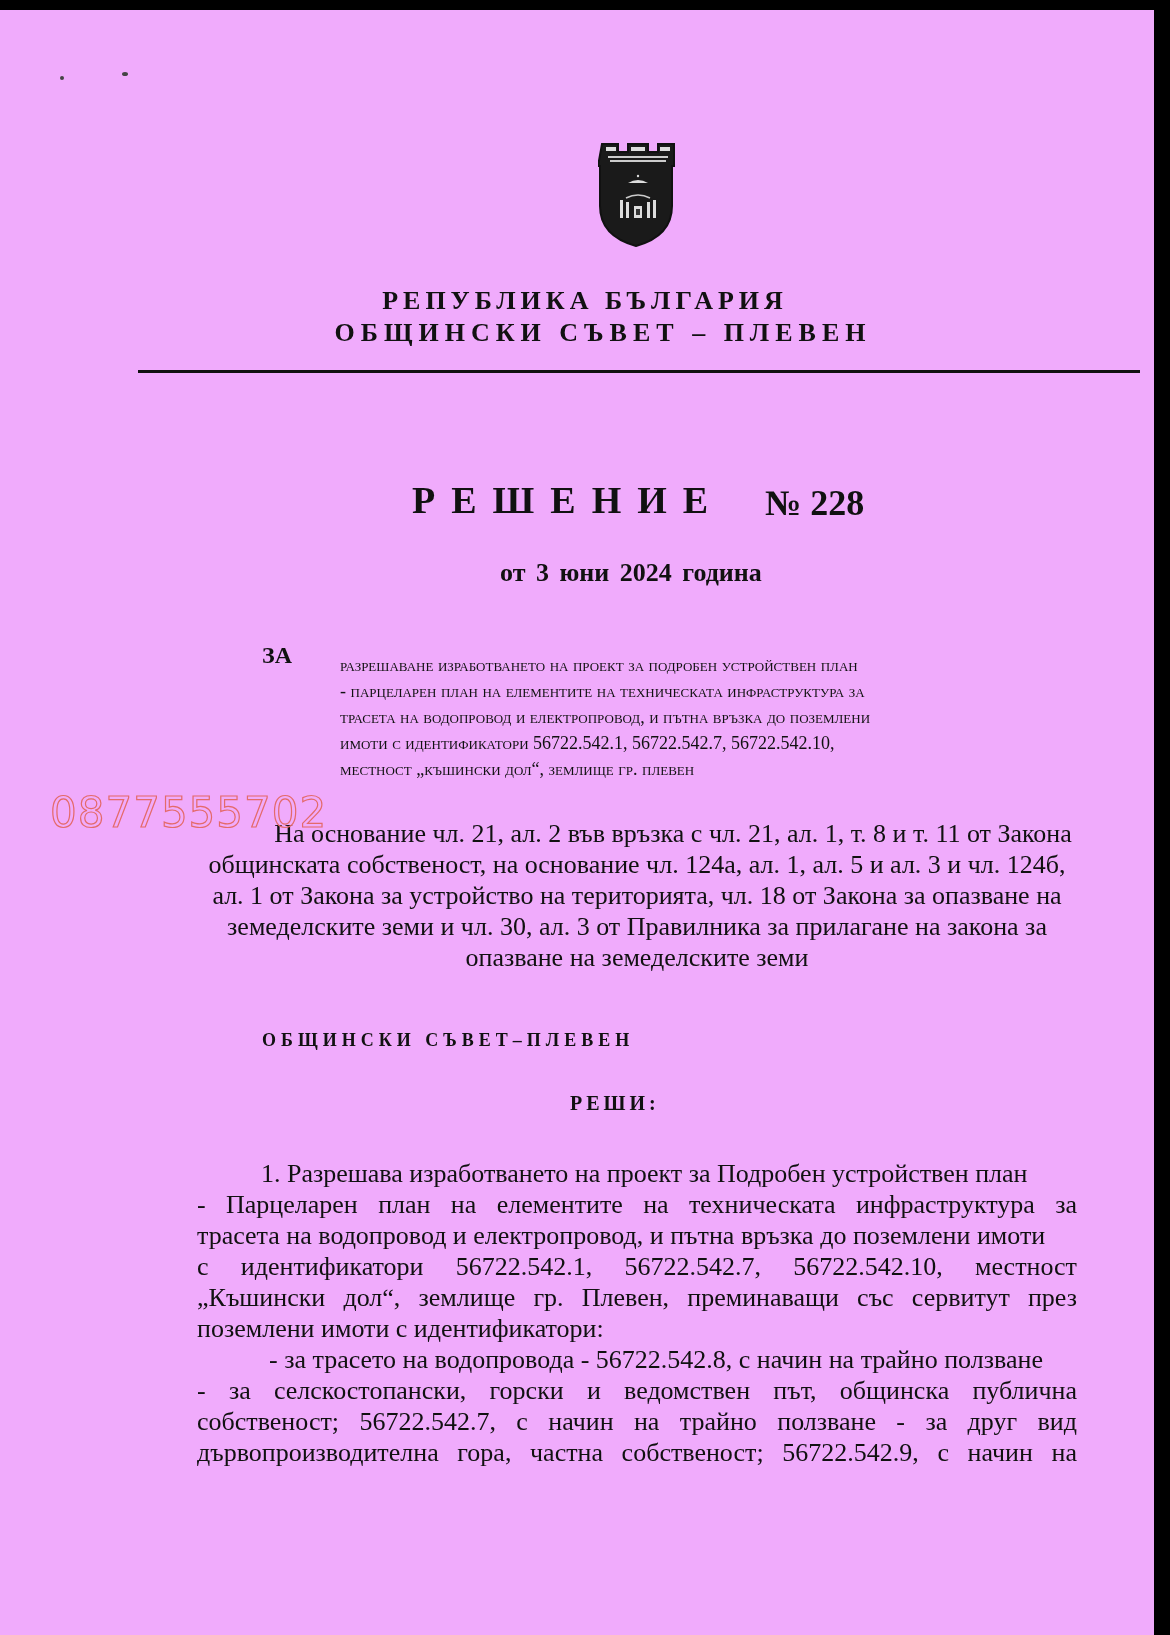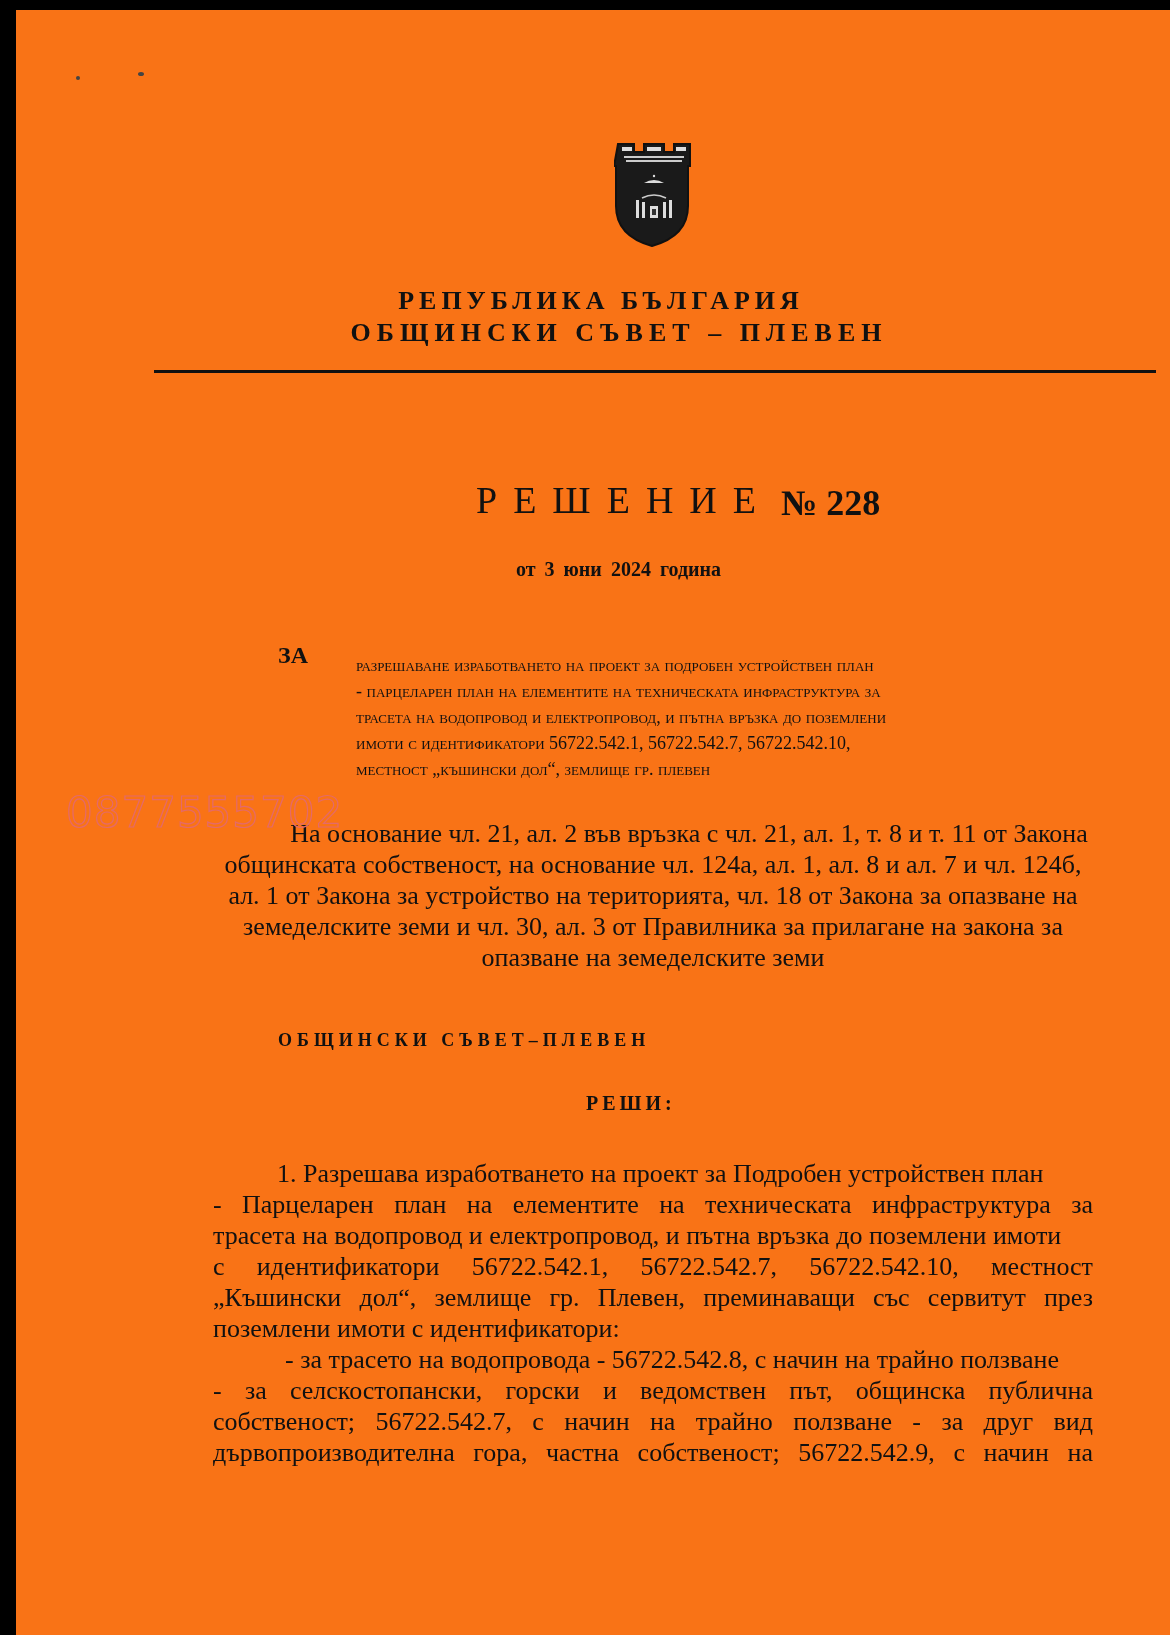--- a/index.html
+++ b/index.html
@@ -6,48 +6,48 @@
   body {
     width: 1170px; height: 1635px;
     background: #000;
     position: relative;
     overflow: hidden;
     font-family: "Liberation Serif", "DejaVu Serif", serif;
     color: #111;
   }
   .page {
     position: absolute;
-    left: 16px; top: 10px;
+    left: 0; top: 10px;
     width: 1154px; height: 1625px;
-    background: #f97316;
+    background: #f0abfc;
   }
   .speck { position: absolute; background: #444; border-radius: 50%; }
   
   .crest { position: absolute; left: 598px; top: 128px; width: 80px; height: 110px; }
   .hdr {
     position: absolute; left: 0; width: 1154px; text-align: center;
     font-weight: bold; letter-spacing: 5px; font-size: 26px;
   }
   .hdr1 { top: 276px; left: 8px; }
   .hdr2 { top: 308px; left: 26px; letter-spacing: 6px; }
   .rule {
     position: absolute; left: 138px; top: 360px; width: 1002px; height: 3px;
     background: #111;
   }
   .decision-title {
     position: absolute; top: 468px; left: 412px;
-    font-size: 38px; font-weight: normal; letter-spacing: 16px; margin-left: 48px;
+    font-size: 38px; font-weight: bold; letter-spacing: 16px;
   }
   .decision-no {
     position: absolute; top: 472px; left: 765px;
     font-size: 36px; font-weight: bold;
   }
   .decision-date {
     position: absolute; top: 548px; left: 500px;
-    font-size: 20px; font-weight: bold; word-spacing: 4px;
+    font-size: 26px; font-weight: bold; word-spacing: 4px;
   }
   .za {
     position: absolute; top: 632px; left: 262px;
     font-size: 24px; font-weight: bold; text-align: center;
   }
   .subject {
     position: absolute; top: 642px; left: 340px; width: 730px;
     font-size: 18px; line-height: 26px; font-variant: small-caps;
     text-transform: lowercase;
   }
@@ -123,21 +123,21 @@
     <span class="line">- Парцеларен план на елементите на техническата инфраструктура за</span>
     <span class="line">трасета на водопровод и електропровод, и пътна връзка до поземлени</span>
     <span class="line">имоти с идентификатори 56722.542.1, 56722.542.7, 56722.542.10,</span>
     <span class="line">местност „Къшински дол“, землище гр. Плевен</span>
   </div>
 
   <div class="watermark">0877555702</div>
 
   <div class="basis">
     <span class="line first">На основание чл. 21, ал. 2 във връзка с чл. 21, ал. 1, т. 8 и т. 11 от Закона</span>
-    <span class="line">общинската собственост, на основание чл. 124а, ал. 1, ал. 8 и ал. 7 и чл. 124б,</span>
+    <span class="line">общинската собственост, на основание чл. 124а, ал. 1, ал. 5 и ал. 3 и чл. 124б,</span>
     <span class="line">ал. 1 от Закона за устройство на територията, чл. 18 от Закона за опазване на</span>
     <span class="line">земеделските земи и чл. 30, ал. 3 от Правилника за прилагане на закона за</span>
     <span class="line">опазване на земеделските земи</span>
   </div>
 
   <div class="council">ОБЩИНСКИ СЪВЕТ–ПЛЕВЕН</div>
   <div class="resolves">РЕШИ:</div>
 
   <div class="item">
     <span class="line indent">1. Разрешава изработването на проект за Подробен устройствен план</span>

